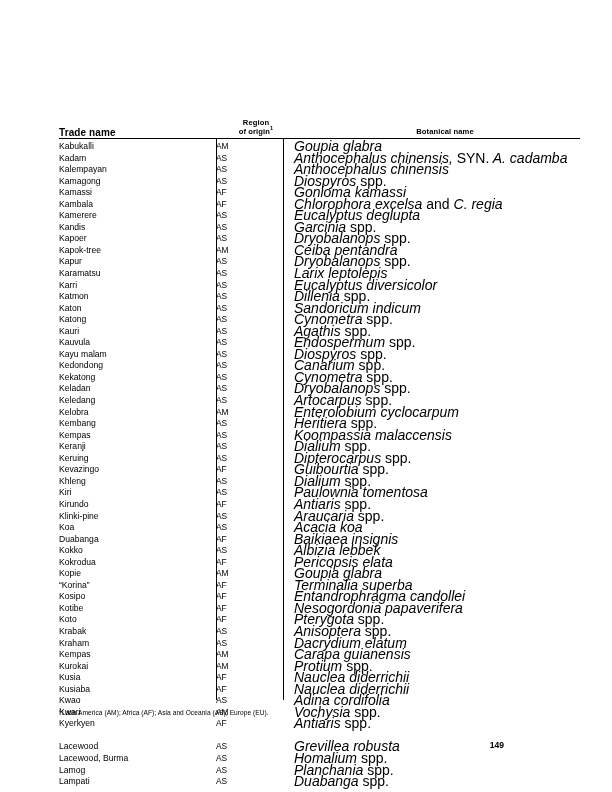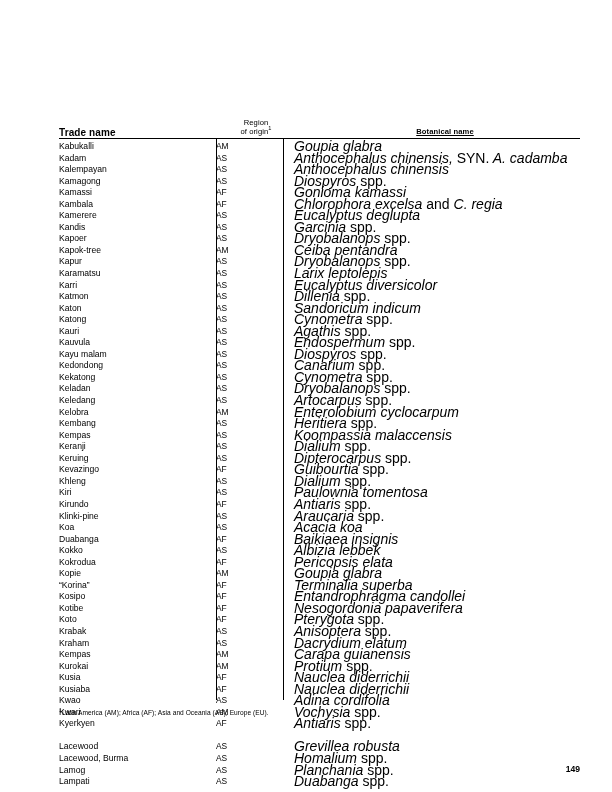--- a/index.html
+++ b/index.html
@@ -44,39 +44,38 @@
     letter-spacing: 0.1px;
     white-space: nowrap;
   }
   .hdr-region {
     position: absolute;
     left: 157px;
     top: 0px;
     width: 80px;
     text-align: center;
     font-size: 7.6px;
-    font-weight: normal;
+    font-weight: bold;
     line-height: 9.4px;
     letter-spacing: 0.1px;
   }
   .hdr-region .sup {
     font-size: 5.6px;
     vertical-align: super;
     line-height: 0;
   }
   .hdr-bot {
     position: absolute;
     left: 251px;
     top: 9px;
     width: 270px;
     text-align: center;
     font-size: 7.6px;
     font-weight: bold;
     letter-spacing: 0.1px;
-    text-decoration: underline;
   }
 
   .rule-top {
     position: absolute;
     left: 0px;
     top: 19.5px;
     width: 521px;
     height: 1.1px;
     background: #000;
   }
@@ -147,25 +146,24 @@
   .footnote .sup {
     font-size: 5.2px;
     vertical-align: super;
     line-height: 0;
   }
 
   .pageno {
     position: absolute;
     left: 0px;
     top: 740px;
-    width: 580px;
+    width: 504px;
     text-align: right;
     font-size: 8.6px;
     font-weight: bold;
-    margin-top: 24px;
   }
 </style>
 </head>
 <body>
 
 <div class="page">
 
   <div class="table-wrap">
 
     <div class="hdr">

